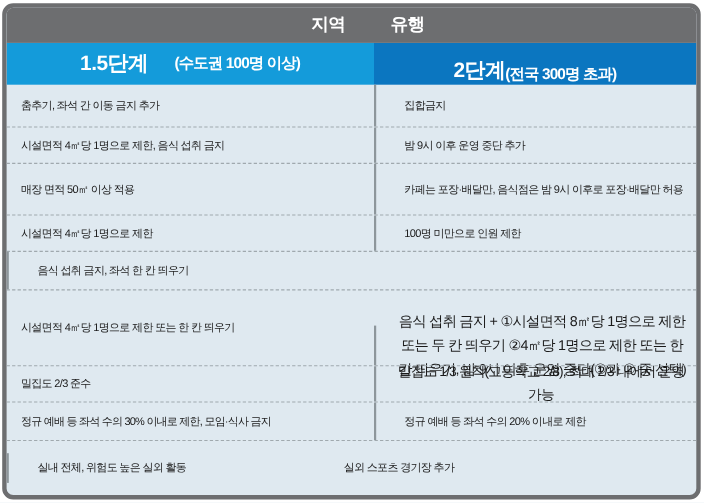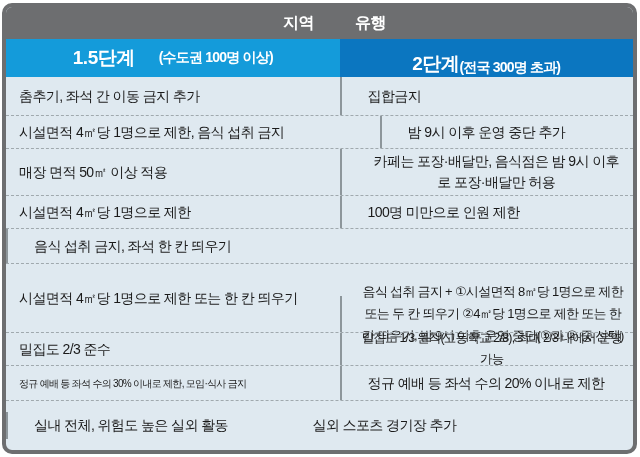--- a/index.html
+++ b/index.html
@@ -31,27 +31,27 @@
   .colheader-15{width:53.2%;background:var(--c-blue15,#149bda);gap:24px;}
   .colheader-2{flex:1;background:var(--c-blue2,#0b76c0);align-items:flex-end;}
   .ch-title{font-size:19px;font-weight:bold;letter-spacing:-0.5px;}
   .ch-sub{font-size:14px;font-weight:bold;letter-spacing:-0.8px;}
   
   .tbody{flex:1;display:flex;flex-direction:column;}
   .row{display:flex;flex:none;box-sizing:border-box;}
   .row + .row{border-top:1px dashed var(--c-dash,#a0a9ae);}
   .cell{
     display:flex;align-items:center;box-sizing:border-box;
-    font-size:14px;color:var(--c-text,#1a1a1a);
+    font-size:10px;color:var(--c-text,#1a1a1a);
     letter-spacing:-0.6px;line-height:21px;
   }
   .cell-left{width:53.2%;padding:3px 8px 3px 13px;}
   .cell-right{flex:1;border-left:2px solid var(--c-divider,#8d969b);padding:3px 8px 3px 26px;text-align:center;}
   .row:nth-child(1){height:38px;}
-  .row:nth-child(2){height:33px;gap:40px;}
+  .row:nth-child(2){height:33px;}
   .row:nth-child(3){height:47px;}
   .row:nth-child(4){height:33px;}
   .row:nth-child(5){height:35px;}
   .row:nth-child(6){height:69px;}
   .row:nth-child(7){height:33px;}
   .row:nth-child(8){height:35px;}
   .row:nth-child(9){flex:1;align-items:center;}
   
   .row:nth-child(6) .cell-right{font-size:13px;padding-left:19px;letter-spacing:-0.7px;line-height:22px;margin-top:32px;}
   .row:nth-child(7) .cell-right{font-size:12.5px;padding-left:17px;letter-spacing:-0.8px;}

